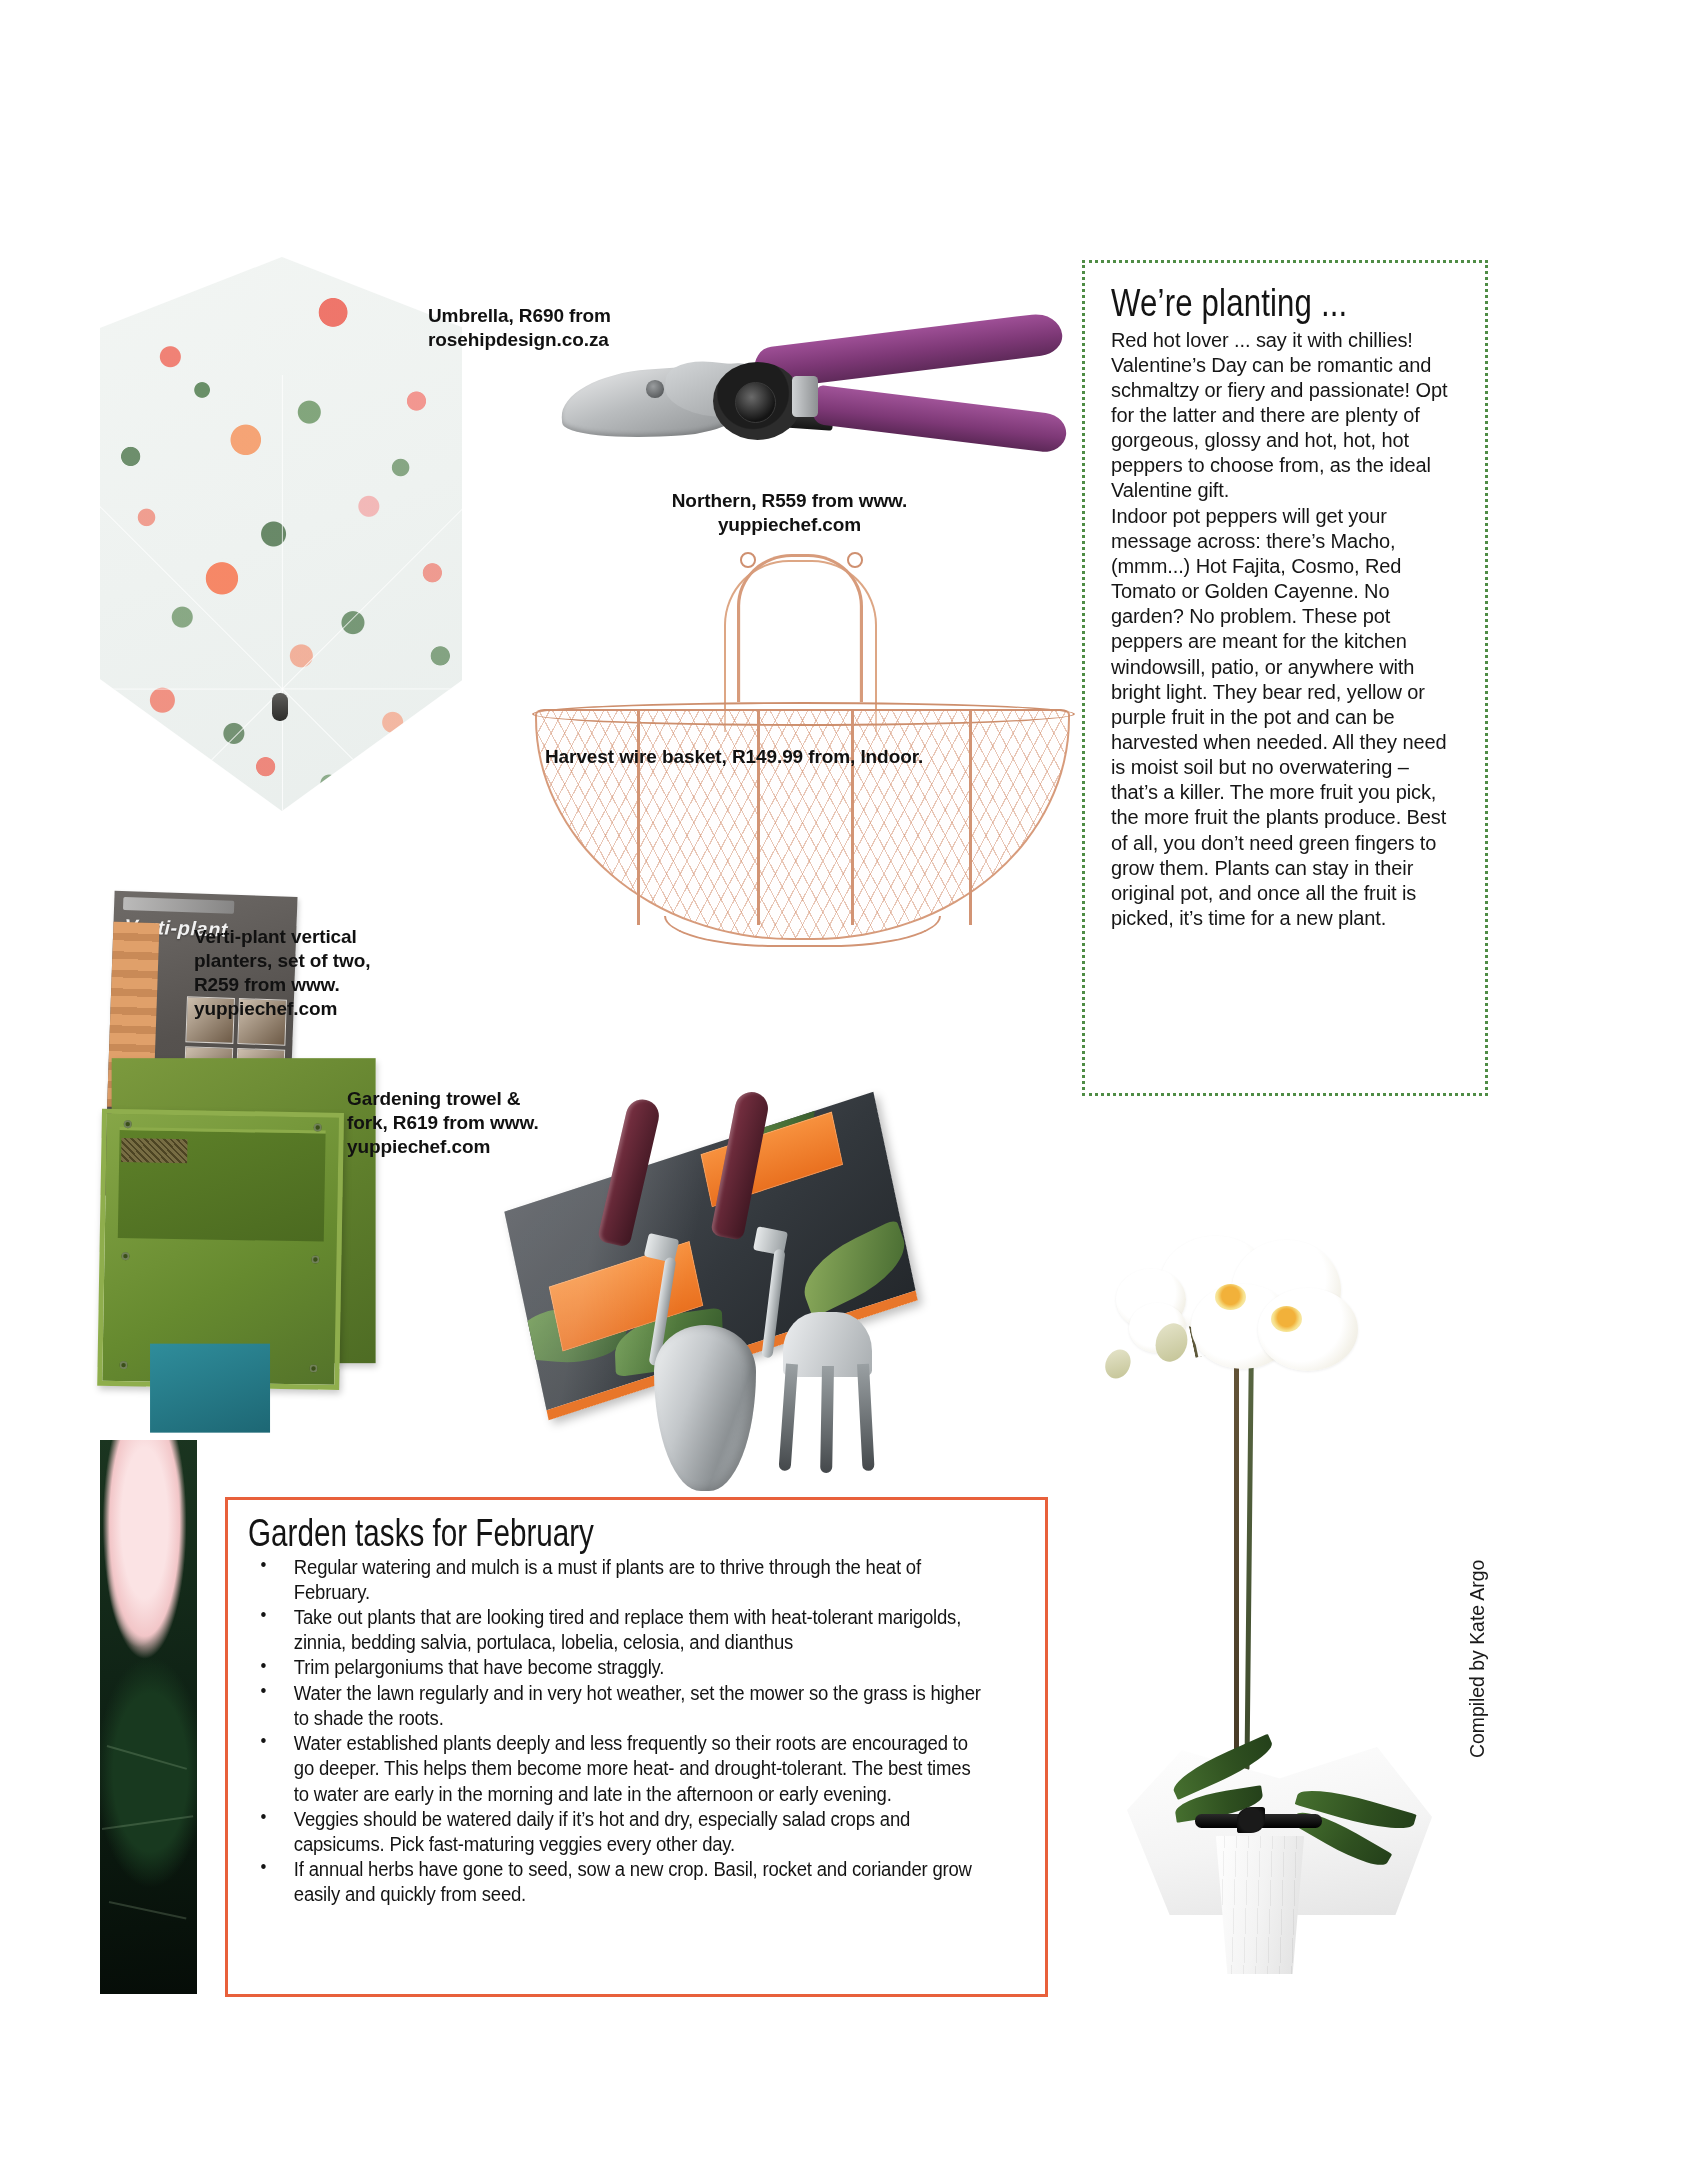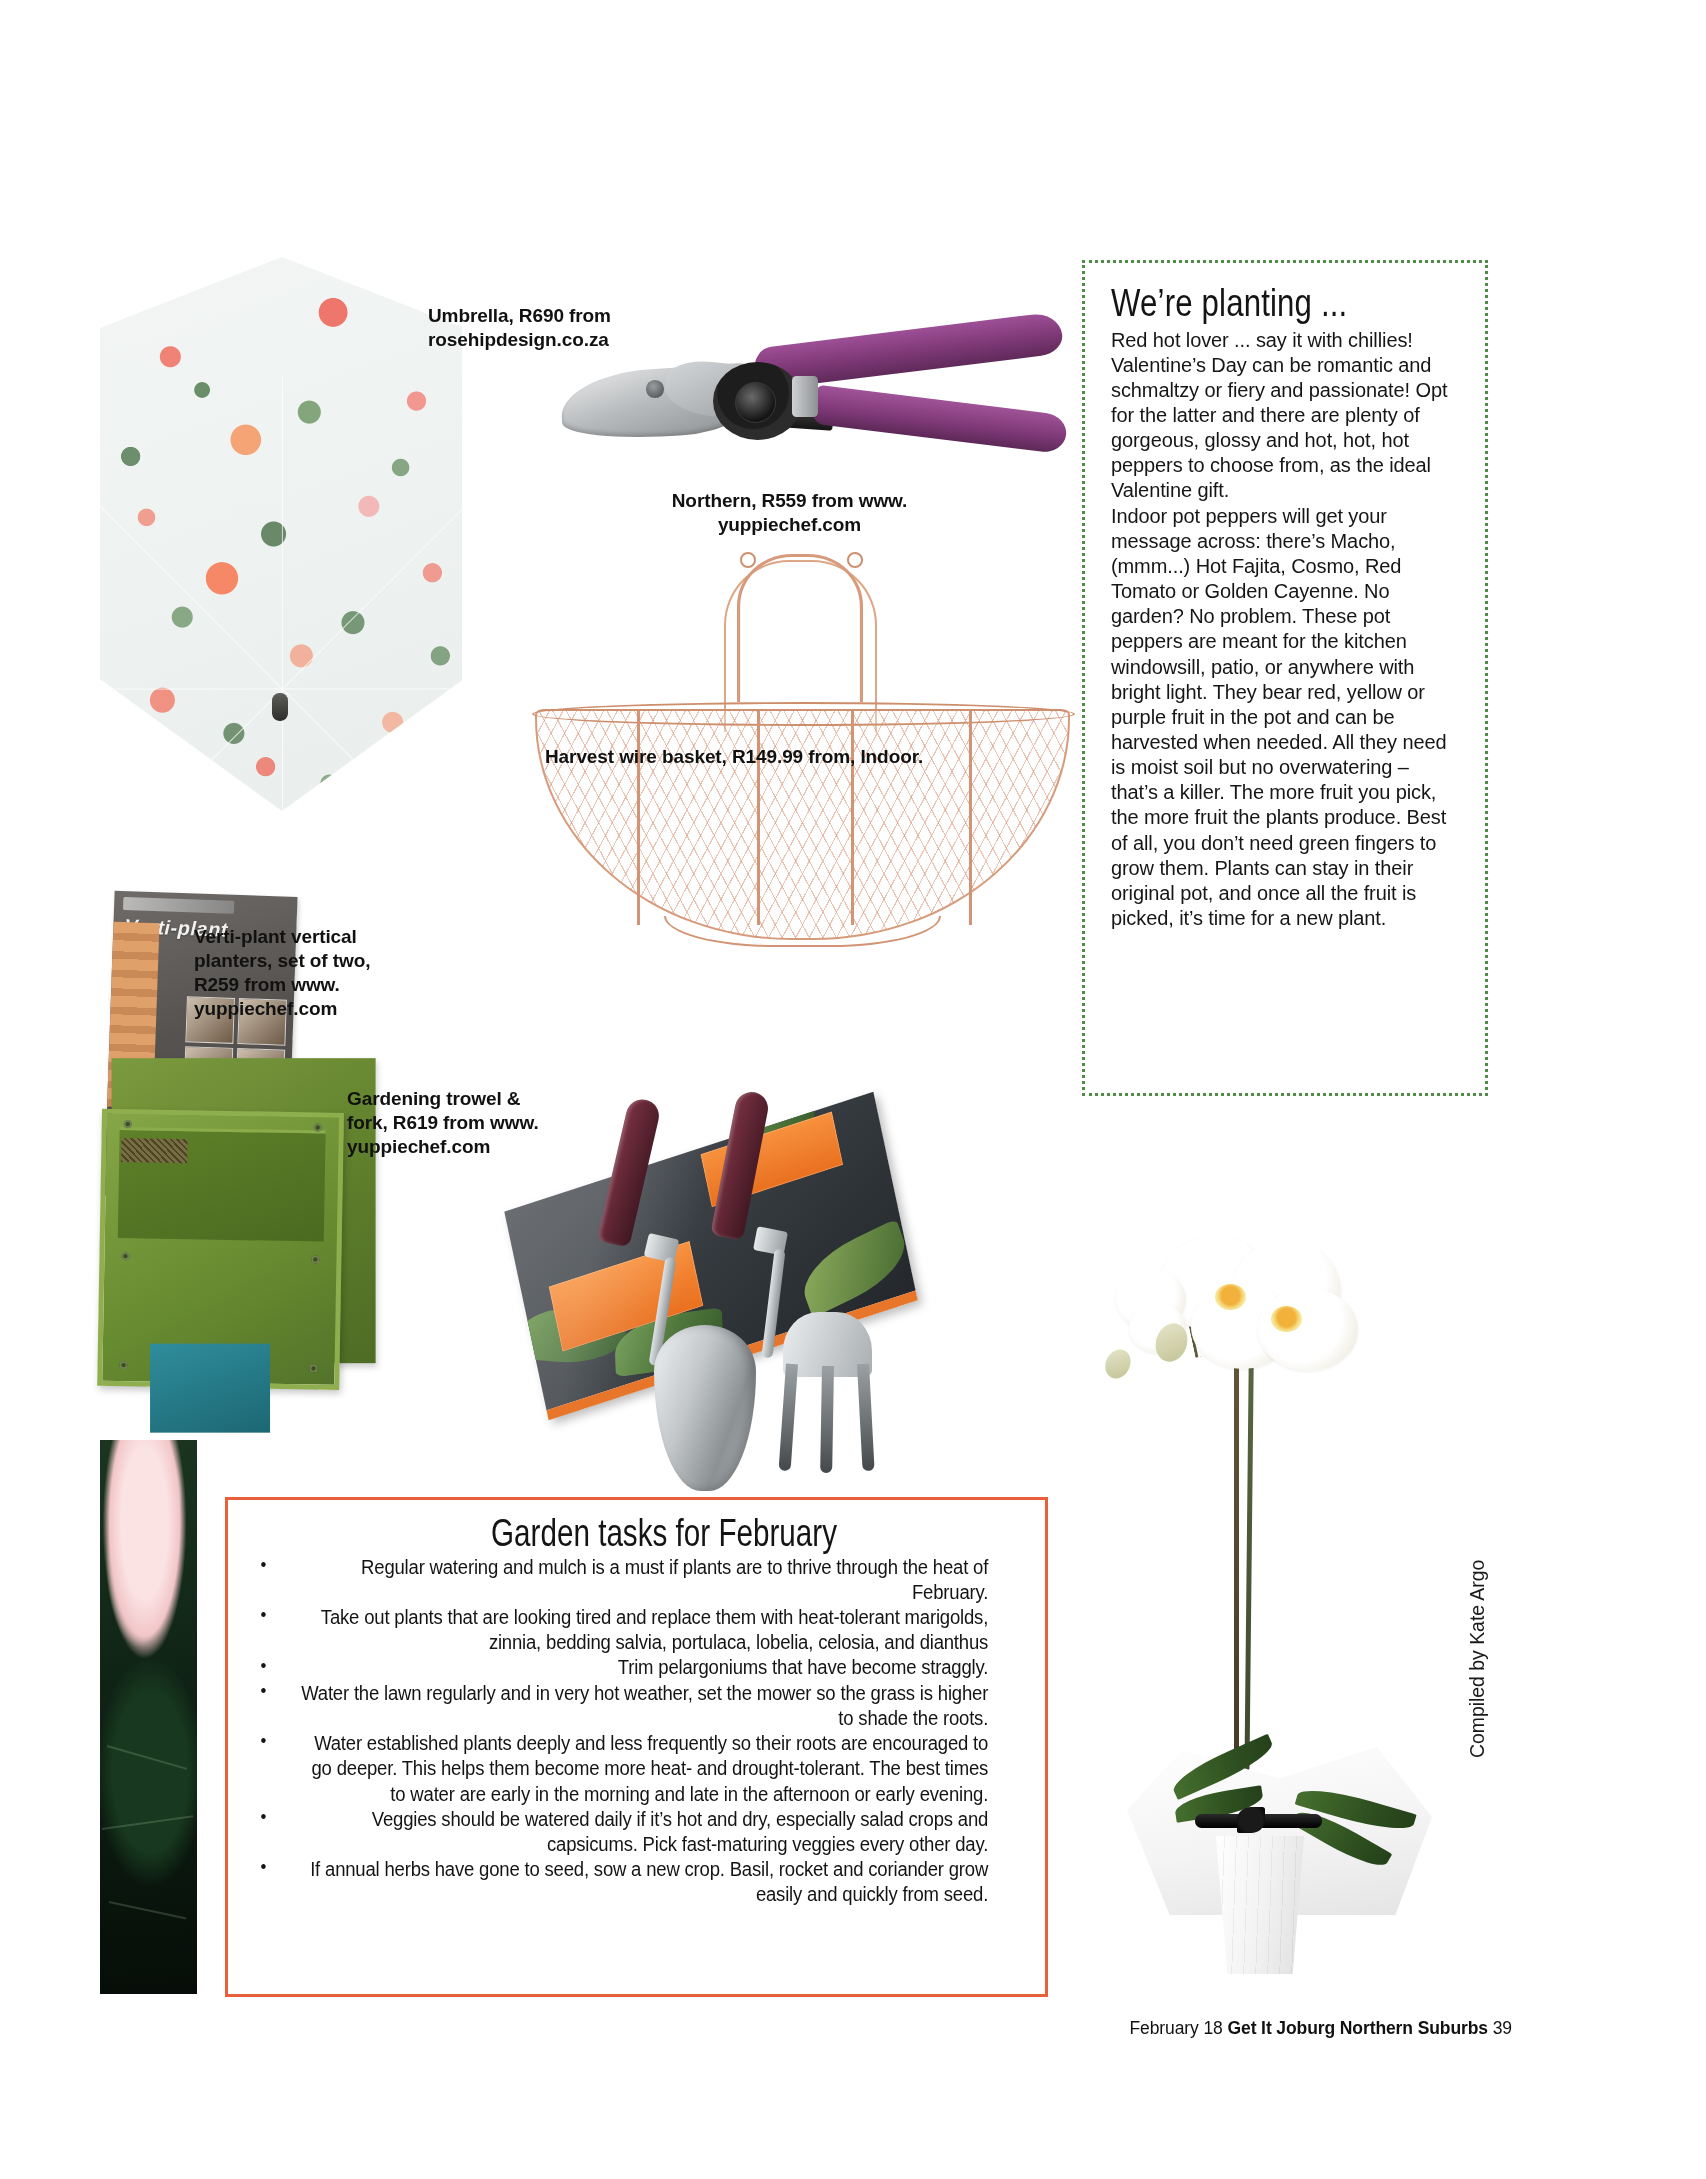--- a/index.html
+++ b/index.html
@@ -413,21 +413,20 @@
   }
 
   
   #garden-tasks {
     position: absolute; left: 225px; top: 1497px;
     width: 823px; height: 500px;
     border: 3.7px solid #e8603b;
     background: #ffffff;
     padding: 13px 22px 9.2px 20px;
     z-index: 30;
-    text-align: right;
   }
   #garden-tasks .gt-title {
     font-family: "Liberation Sans", sans-serif;
     font-size: 39px; font-weight: normal; color: #141414;
     line-height: 1.02; margin: 0 0 1.8px 0;
     transform: scaleX(.76); transform-origin: left center;
     white-space: nowrap;
   }
   #garden-tasks ul { list-style: none; margin: 0; padding: 0; }
   #garden-tasks li {
@@ -615,20 +614,17 @@
       <li>Regular watering and mulch is a must if plants are to thrive through the heat of February.</li>
       <li>Take out plants that are looking tired and replace them with heat-tolerant marigolds, zinnia, bedding salvia, portulaca, lobelia, celosia, and dianthus</li>
       <li>Trim pelargoniums that have become straggly.</li>
       <li>Water the lawn regularly and in very hot weather, set the mower so the grass is higher to shade the roots.</li>
       <li>Water established plants deeply and less frequently so their roots are encouraged to go deeper. This helps them become more heat- and drought-tolerant. The best times to water are early in the morning and late in the afternoon or early evening.</li>
       <li>Veggies should be watered daily if it’s hot and dry, especially salad crops and capsicums. Pick fast-maturing veggies every other day.</li>
       <li>If annual herbs have gone to seed, sow a new crop. Basil, rocket and coriander grow easily and quickly from seed.</li>
     </ul>
   </section>
 
-  <div id="footer-line">
-    <span>February 18 </span><span class="bold">Get It Joburg Northern Suburbs</span><span> 39</span>
-  </div>
 
   <div id="credit-vertical">Compiled by Kate Argo</div>
 
 </div>
 
 
 </body></html>

